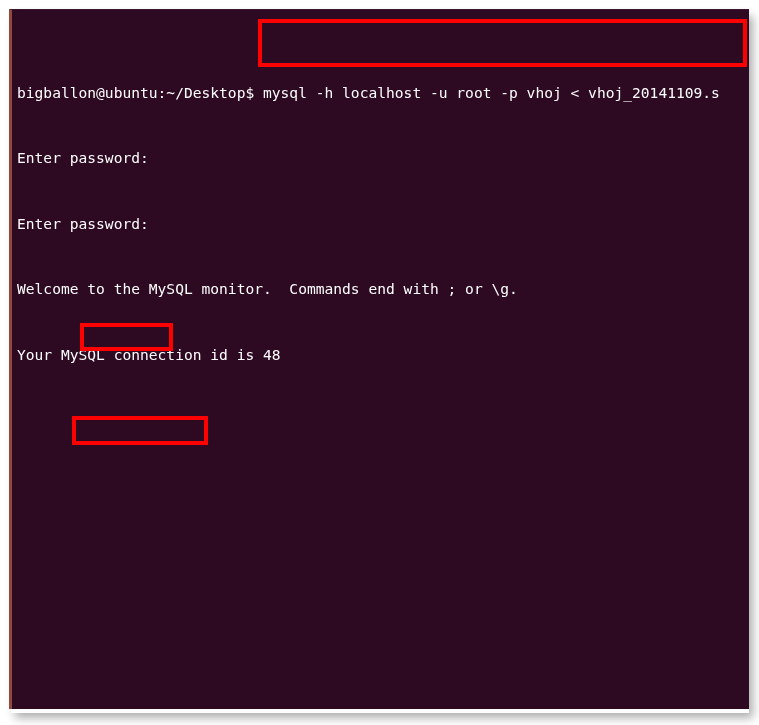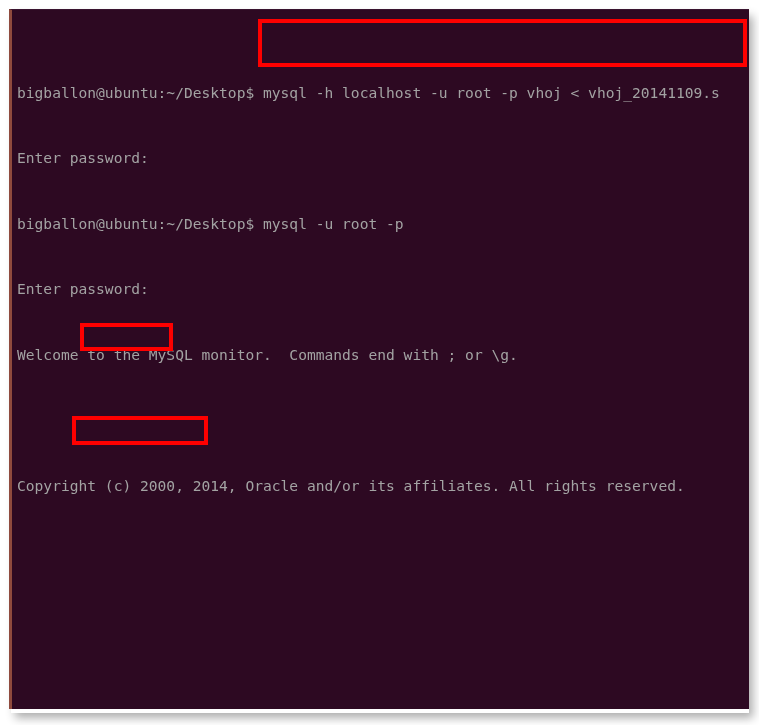--- a/index.html
+++ b/index.html
@@ -59,21 +59,21 @@
     font-size: 14.6px;
     line-height: 21.85px;
     letter-spacing: 0px;
     white-space: pre;
     font-family: "DejaVu Sans Mono", "Liberation Mono", monospace;
   }
 
   .term-line {
     height: 21.85px;
     white-space: pre;
-    color: #a3a3a3;
+    color: #ffffff;
     font-size: 14.6px;
     line-height: 21.85px;
     font-family: "DejaVu Sans Mono", "Liberation Mono", monospace;
   }
   .term-line.blank { color: transparent; }
 
   
   .annotation-box {
     position: absolute;
     border: 4px solid #fe0000;
@@ -90,25 +90,24 @@
 
 <div id="screenshot">
 
   <div id="window-shadow"></div>
 
   <div id="terminal-window" style="background: rgb(45, 9, 34); border-left-color: rgb(143, 74, 61);">
     <div id="terminal-screen" style="color: rgb(255, 255, 255);">
 
       <div class="term-line">bigballon@ubuntu:~/Desktop$ mysql -h localhost -u root -p vhoj &lt; vhoj_20141109.s</div>
       <div class="term-line">Enter password:</div>
-      <div class="term-line">bigballon@ubuntu:~/Desktop$ mysql -u root -p</div>
       <div class="term-line">Enter password:</div>
       <div class="term-line">Welcome to the MySQL monitor.  Commands end with ; or \g.</div>
+      <div class="term-line">Your MySQL connection id is 48</div>
       <div class="term-line blank"></div>
-      <div class="term-line">Copyright (c) 2000, 2014, Oracle and/or its affiliates. All rights reserved.</div>
       
       
       
       
       
       
       
       
       
       

